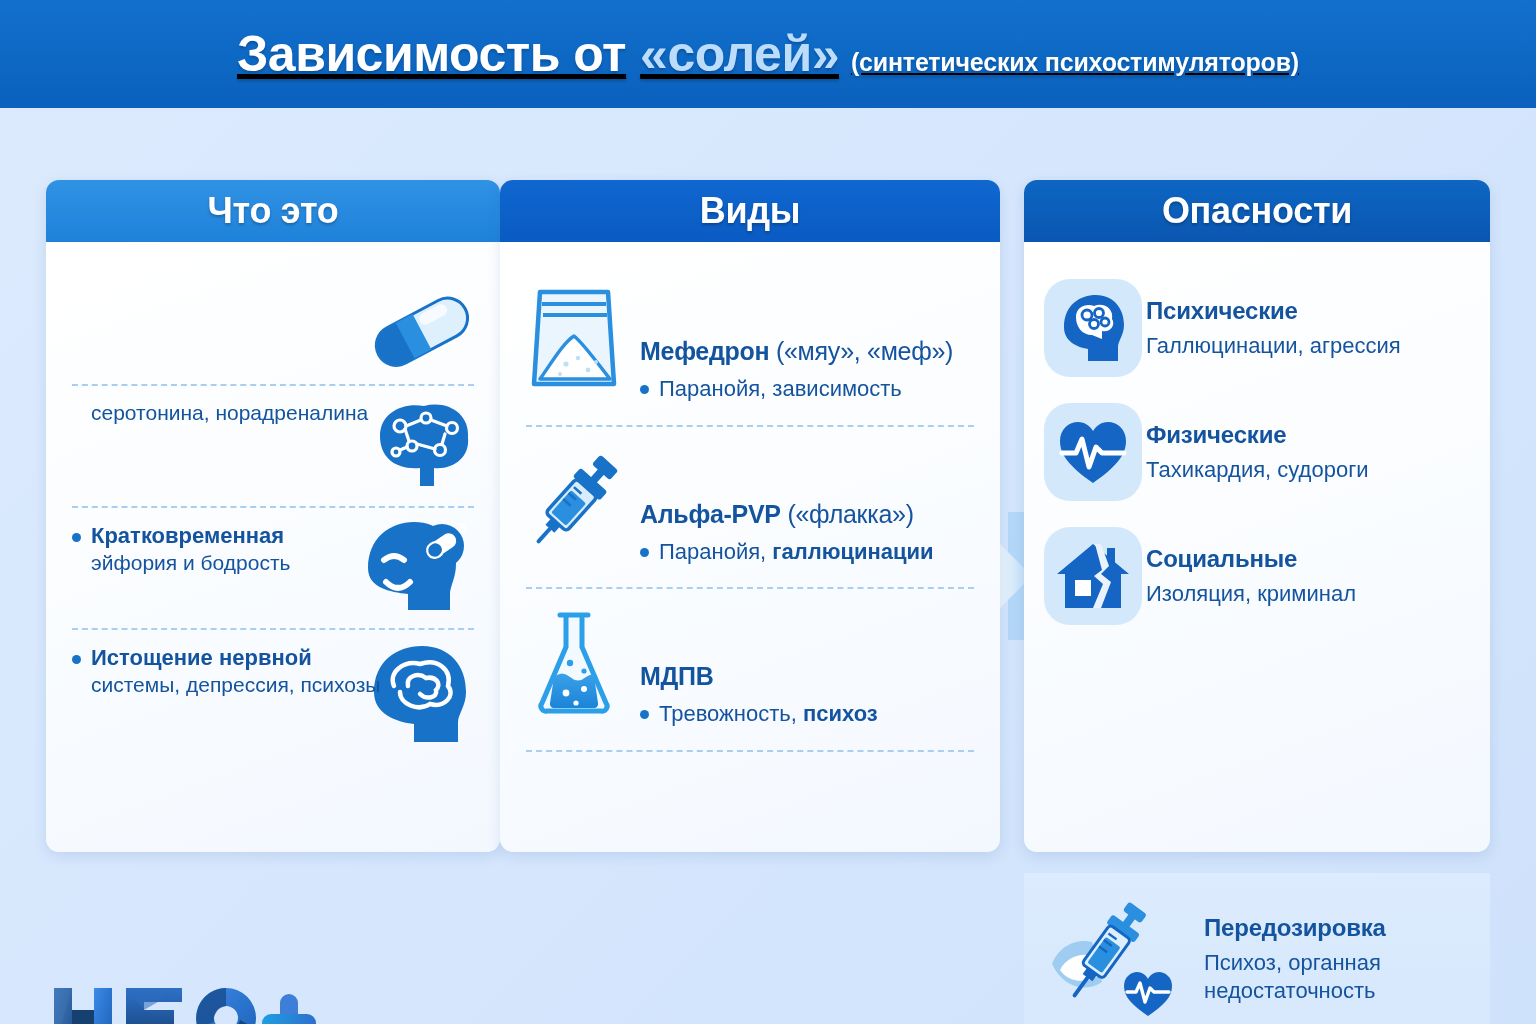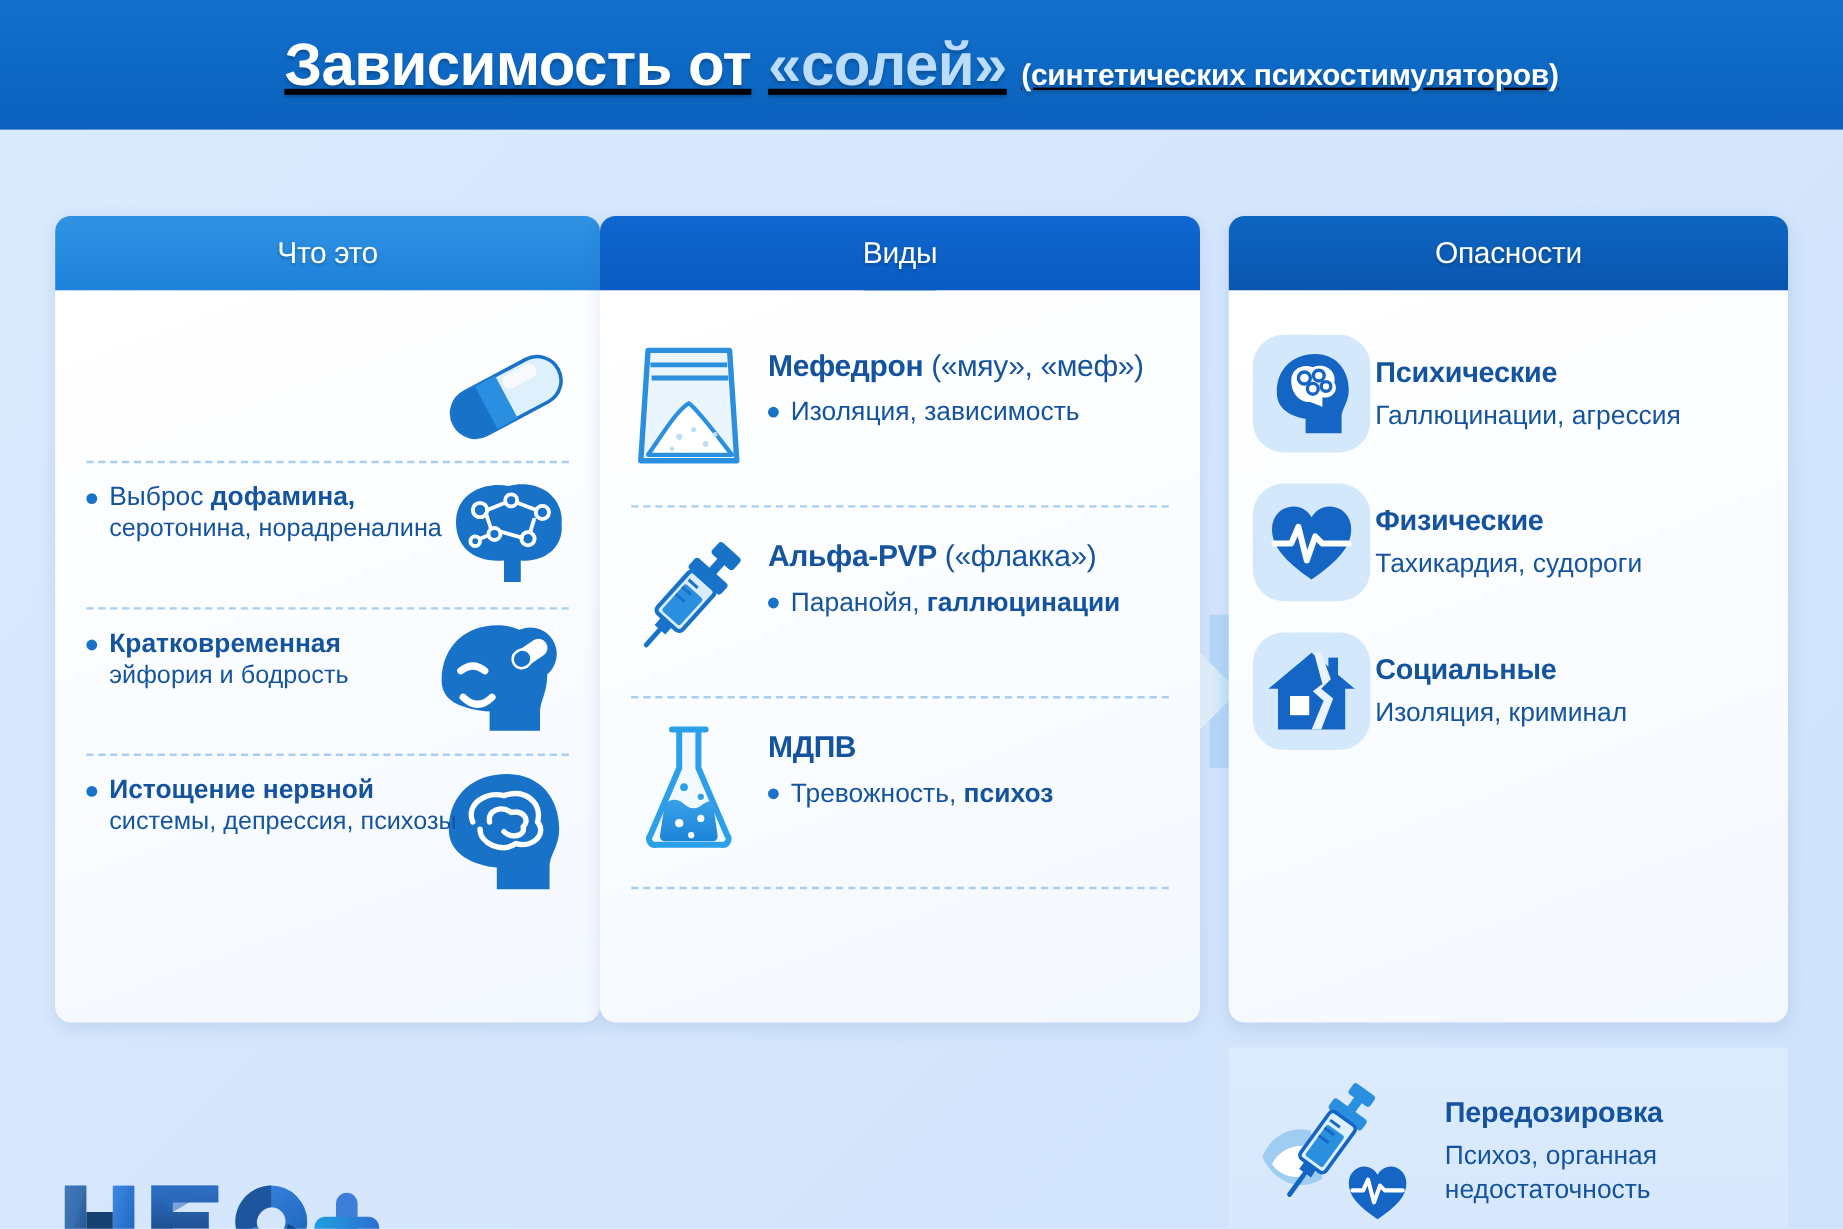--- a/index.html
+++ b/index.html
@@ -81,22 +81,22 @@
     display: flex;
     align-items: center;
     justify-content: center;
     position: relative;
   }
   .col-1 .col-head { background: linear-gradient(180deg, #2f92e4 0%, #1f82da 100%); }
   .col-2 .col-head { background: linear-gradient(180deg, #0f67cf 0%, #0a5bc3 100%); }
   .col-3 .col-head { background: linear-gradient(180deg, #0d66c2 0%, #0a56b0 100%); }
 
   .col-head-label {
-    font-size: 25px;
-    font-weight: normal;
+    font-size: 36px;
+    font-weight: bold;
     color: #ffffff;
     text-shadow: 0 2px 3px rgba(0,0,0,0.25);
     letter-spacing: -0.3px;
   }
   
   .head-notch {
     position: absolute;
     left: 50%;
     bottom: -17px;
     transform: translateX(-50%);
@@ -169,20 +169,21 @@
     min-height: 130px;
   }
   .row2-icon { flex: 0 0 96px; padding-top: 4px; }
   .row2-txt { padding-top: 10px; }
   .r2-title {
     font-size: 25px;
     font-weight: bold;
     color: #14539e;
     line-height: 1.2;
     letter-spacing: -0.3px;
+    margin-top: 46px;
   }
   .r2-title .light { font-weight: normal; }
   .r2-sub {
     display: flex;
     align-items: flex-start;
     gap: 10px;
     margin-top: 9px;
   }
   .r2-sub-txt {
     font-size: 22px;
@@ -311,24 +312,20 @@
               <path d="M30 28 H59 V68 H30 A20 20 0 0 1 30 28 Z" fill="#2b8fe0"></path>
               <path d="M10 48 A20 20 0 0 1 30 28 H40 V68 H30 A20 20 0 0 1 10 48 Z" fill="#1873c8"></path>
               <rect x="62" y="32" width="30" height="12" rx="6" fill="#ffffff" opacity="0.75"></rect>
             </g>
           </svg>
         </div>
       </div>
 
       <div class="row1">
         <div class="row1-text">
-          <div class="bullet-line">
-            <span class="dot"></span>
-            <span class="l1 regular"><span>Выброс </span><b>дофамина,</b></span>
-          </div>
           <div class="l2">серотонина, норадреналина</div>
         </div>
         <div class="ic1" style="bottom:8px;right:-4px">
           <svg width="118" height="100" viewBox="0 0 118 100" aria-hidden="true">
             <path d="M20 42 C20 18 44 8 64 12 C88 6 110 20 108 44 C110 64 92 76 74 74 L74 92 L60 92 L60 74 C36 76 20 64 20 42 Z" fill="#1873c8"></path>
             <g stroke="#ffffff" stroke-width="3.2" fill="none" stroke-linecap="round">
               <circle cx="40" cy="32" r="6"></circle>
                 <circle cx="66" cy="24" r="5"></circle>
               <circle cx="92" cy="34" r="5.5"></circle>
                 <circle cx="52" cy="52" r="5"></circle>
@@ -405,21 +402,21 @@
               <circle cx="62" cy="86" r="2.4"></circle>
                 <circle cx="34" cy="90" r="2"></circle>
               <circle cx="70" cy="78" r="2"></circle>
             </g>
           </svg>
         </div>
         <div class="row2-txt">
           <div class="r2-title"><span>Мефедрон</span><span class="light"> («мяу», «меф»)</span></div>
           <div class="r2-sub">
             <span class="dot" style="margin-top:10px"></span>
-            <span class="r2-sub-txt"><span>Изоляция, зависимость</span><b></b></span>
+            <span class="r2-sub-txt"><span>Паранойя, зависимость</span><b></b></span>
           </div>
         </div>
       </div>
 
       <div class="row2">
         <div class="row2-icon">
           <svg width="96" height="110" viewBox="0 0 96 110" aria-hidden="true">
             <g transform="rotate(42 48 55)">
               <rect x="36" y="2" width="24" height="13" rx="3" fill="#1873c8"></rect>
               <rect x="44" y="13" width="8" height="14" fill="#1873c8"></rect>

